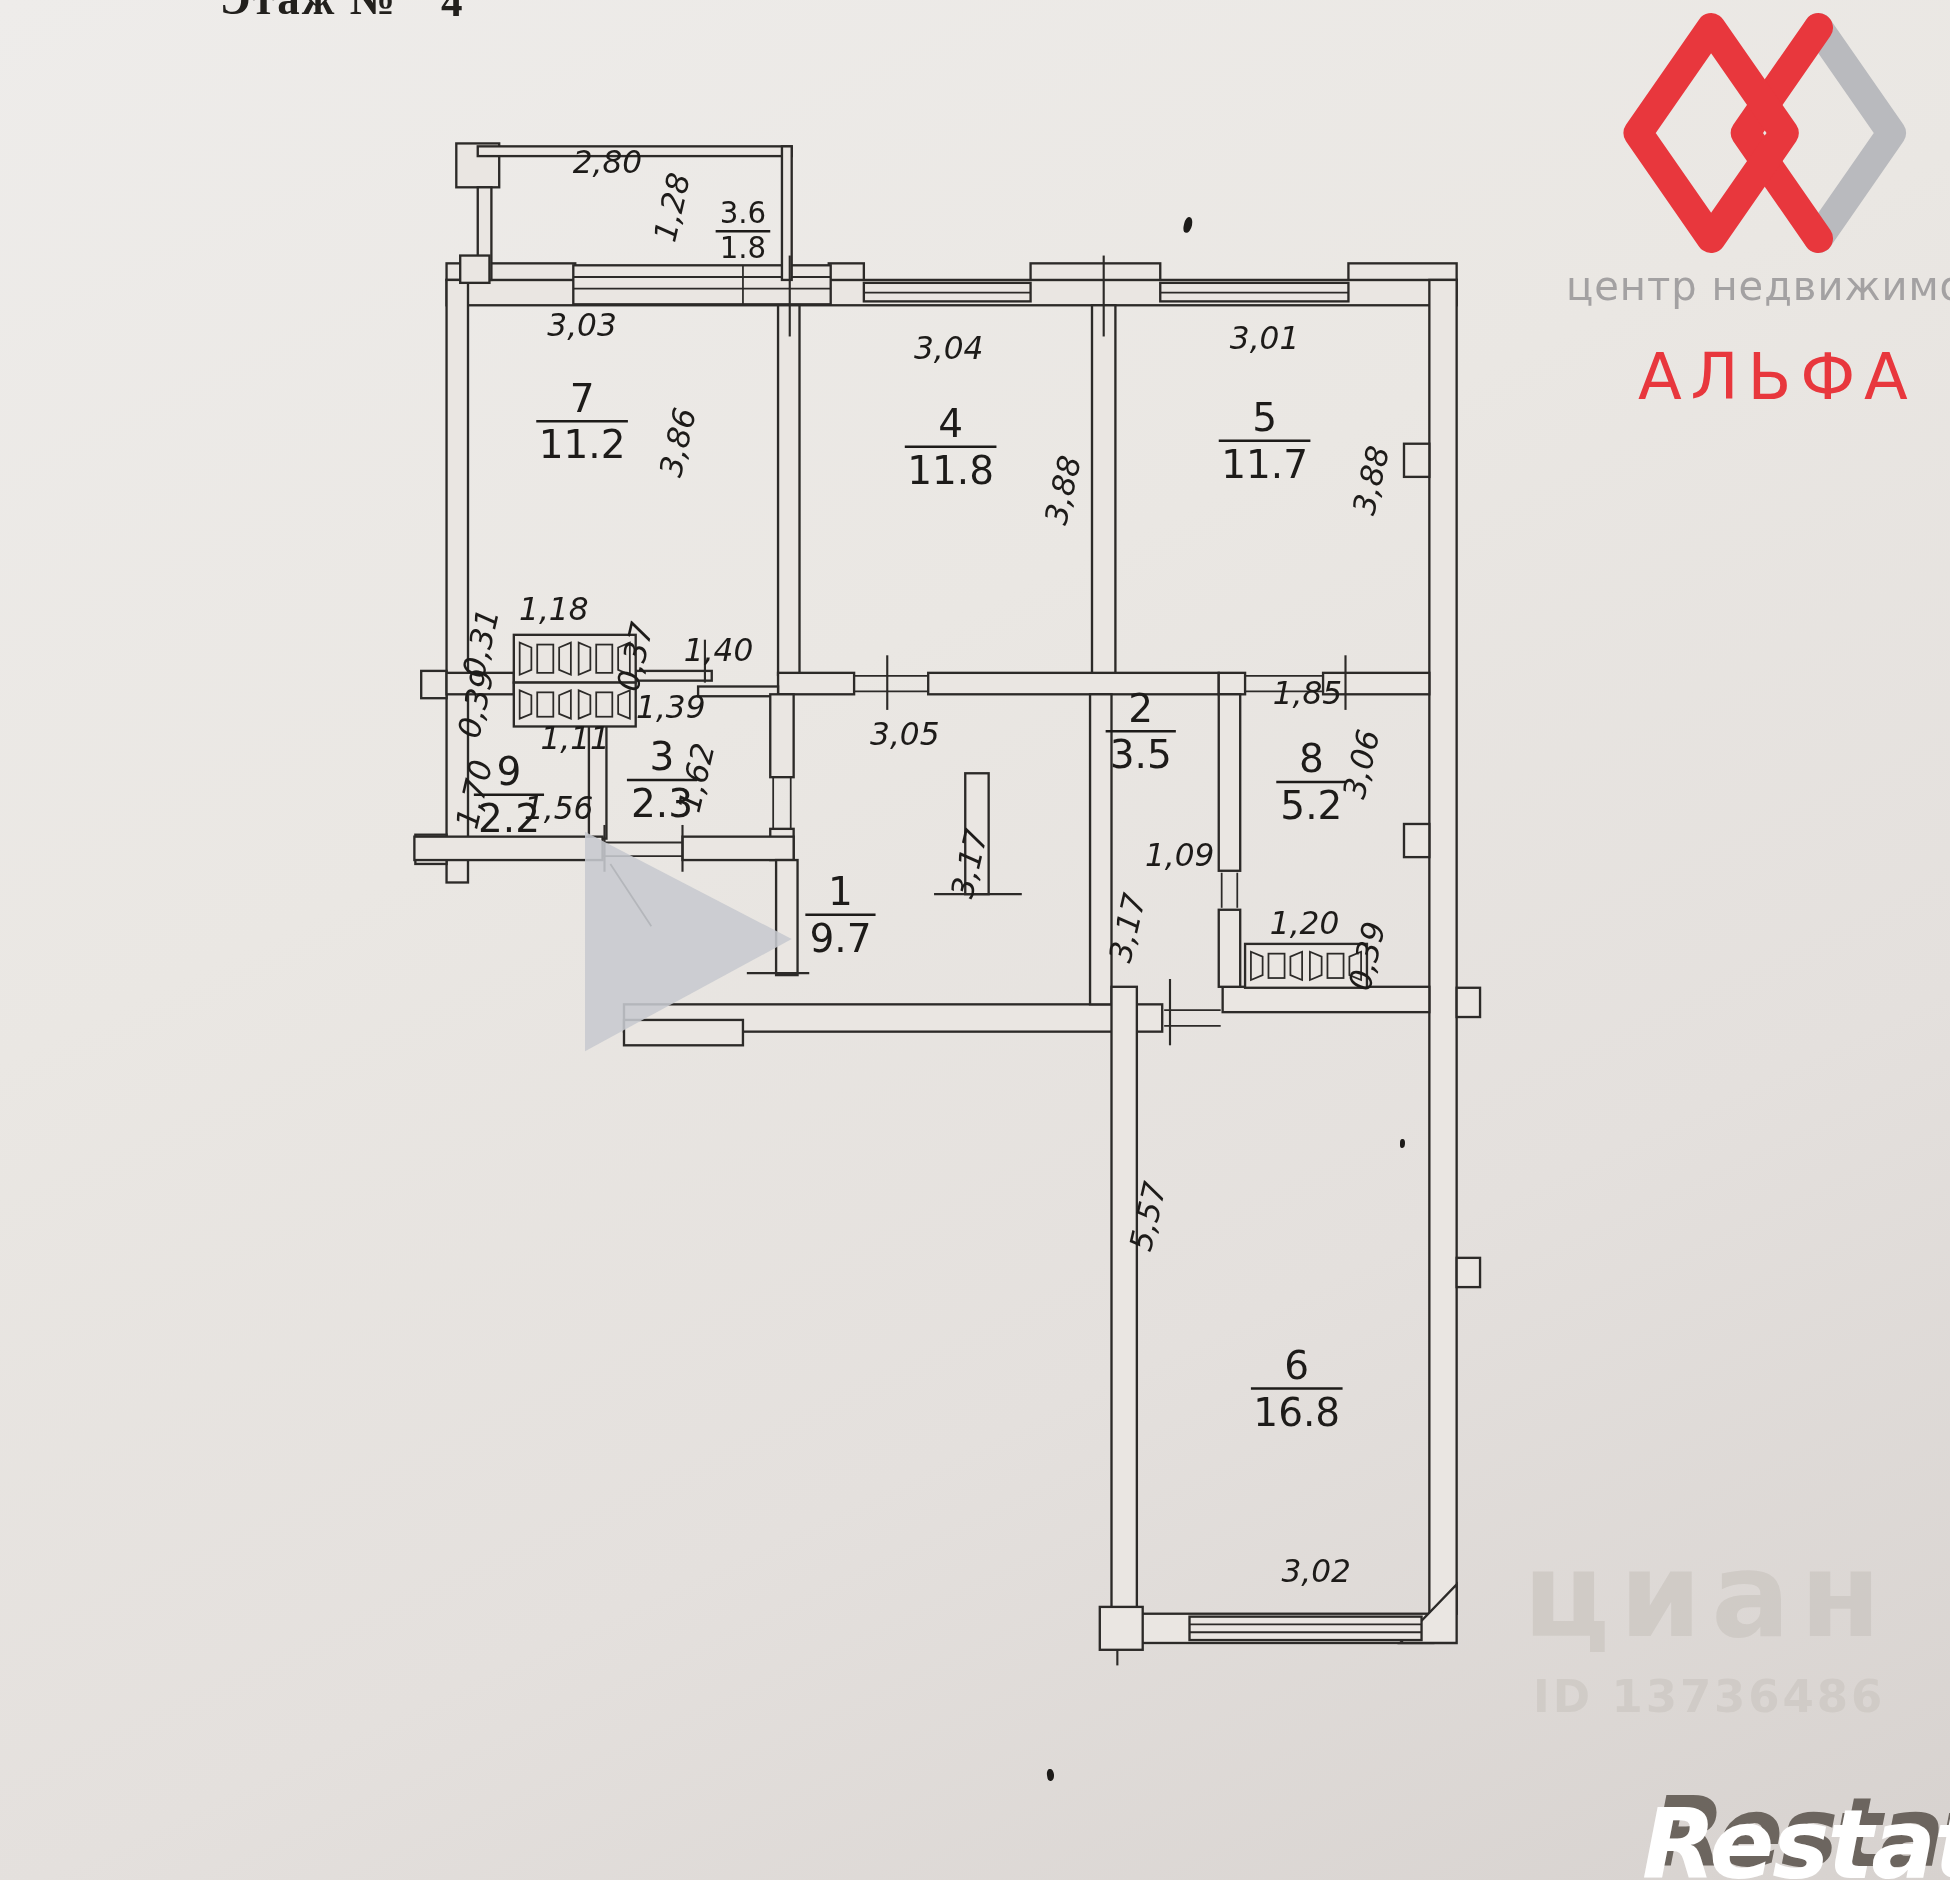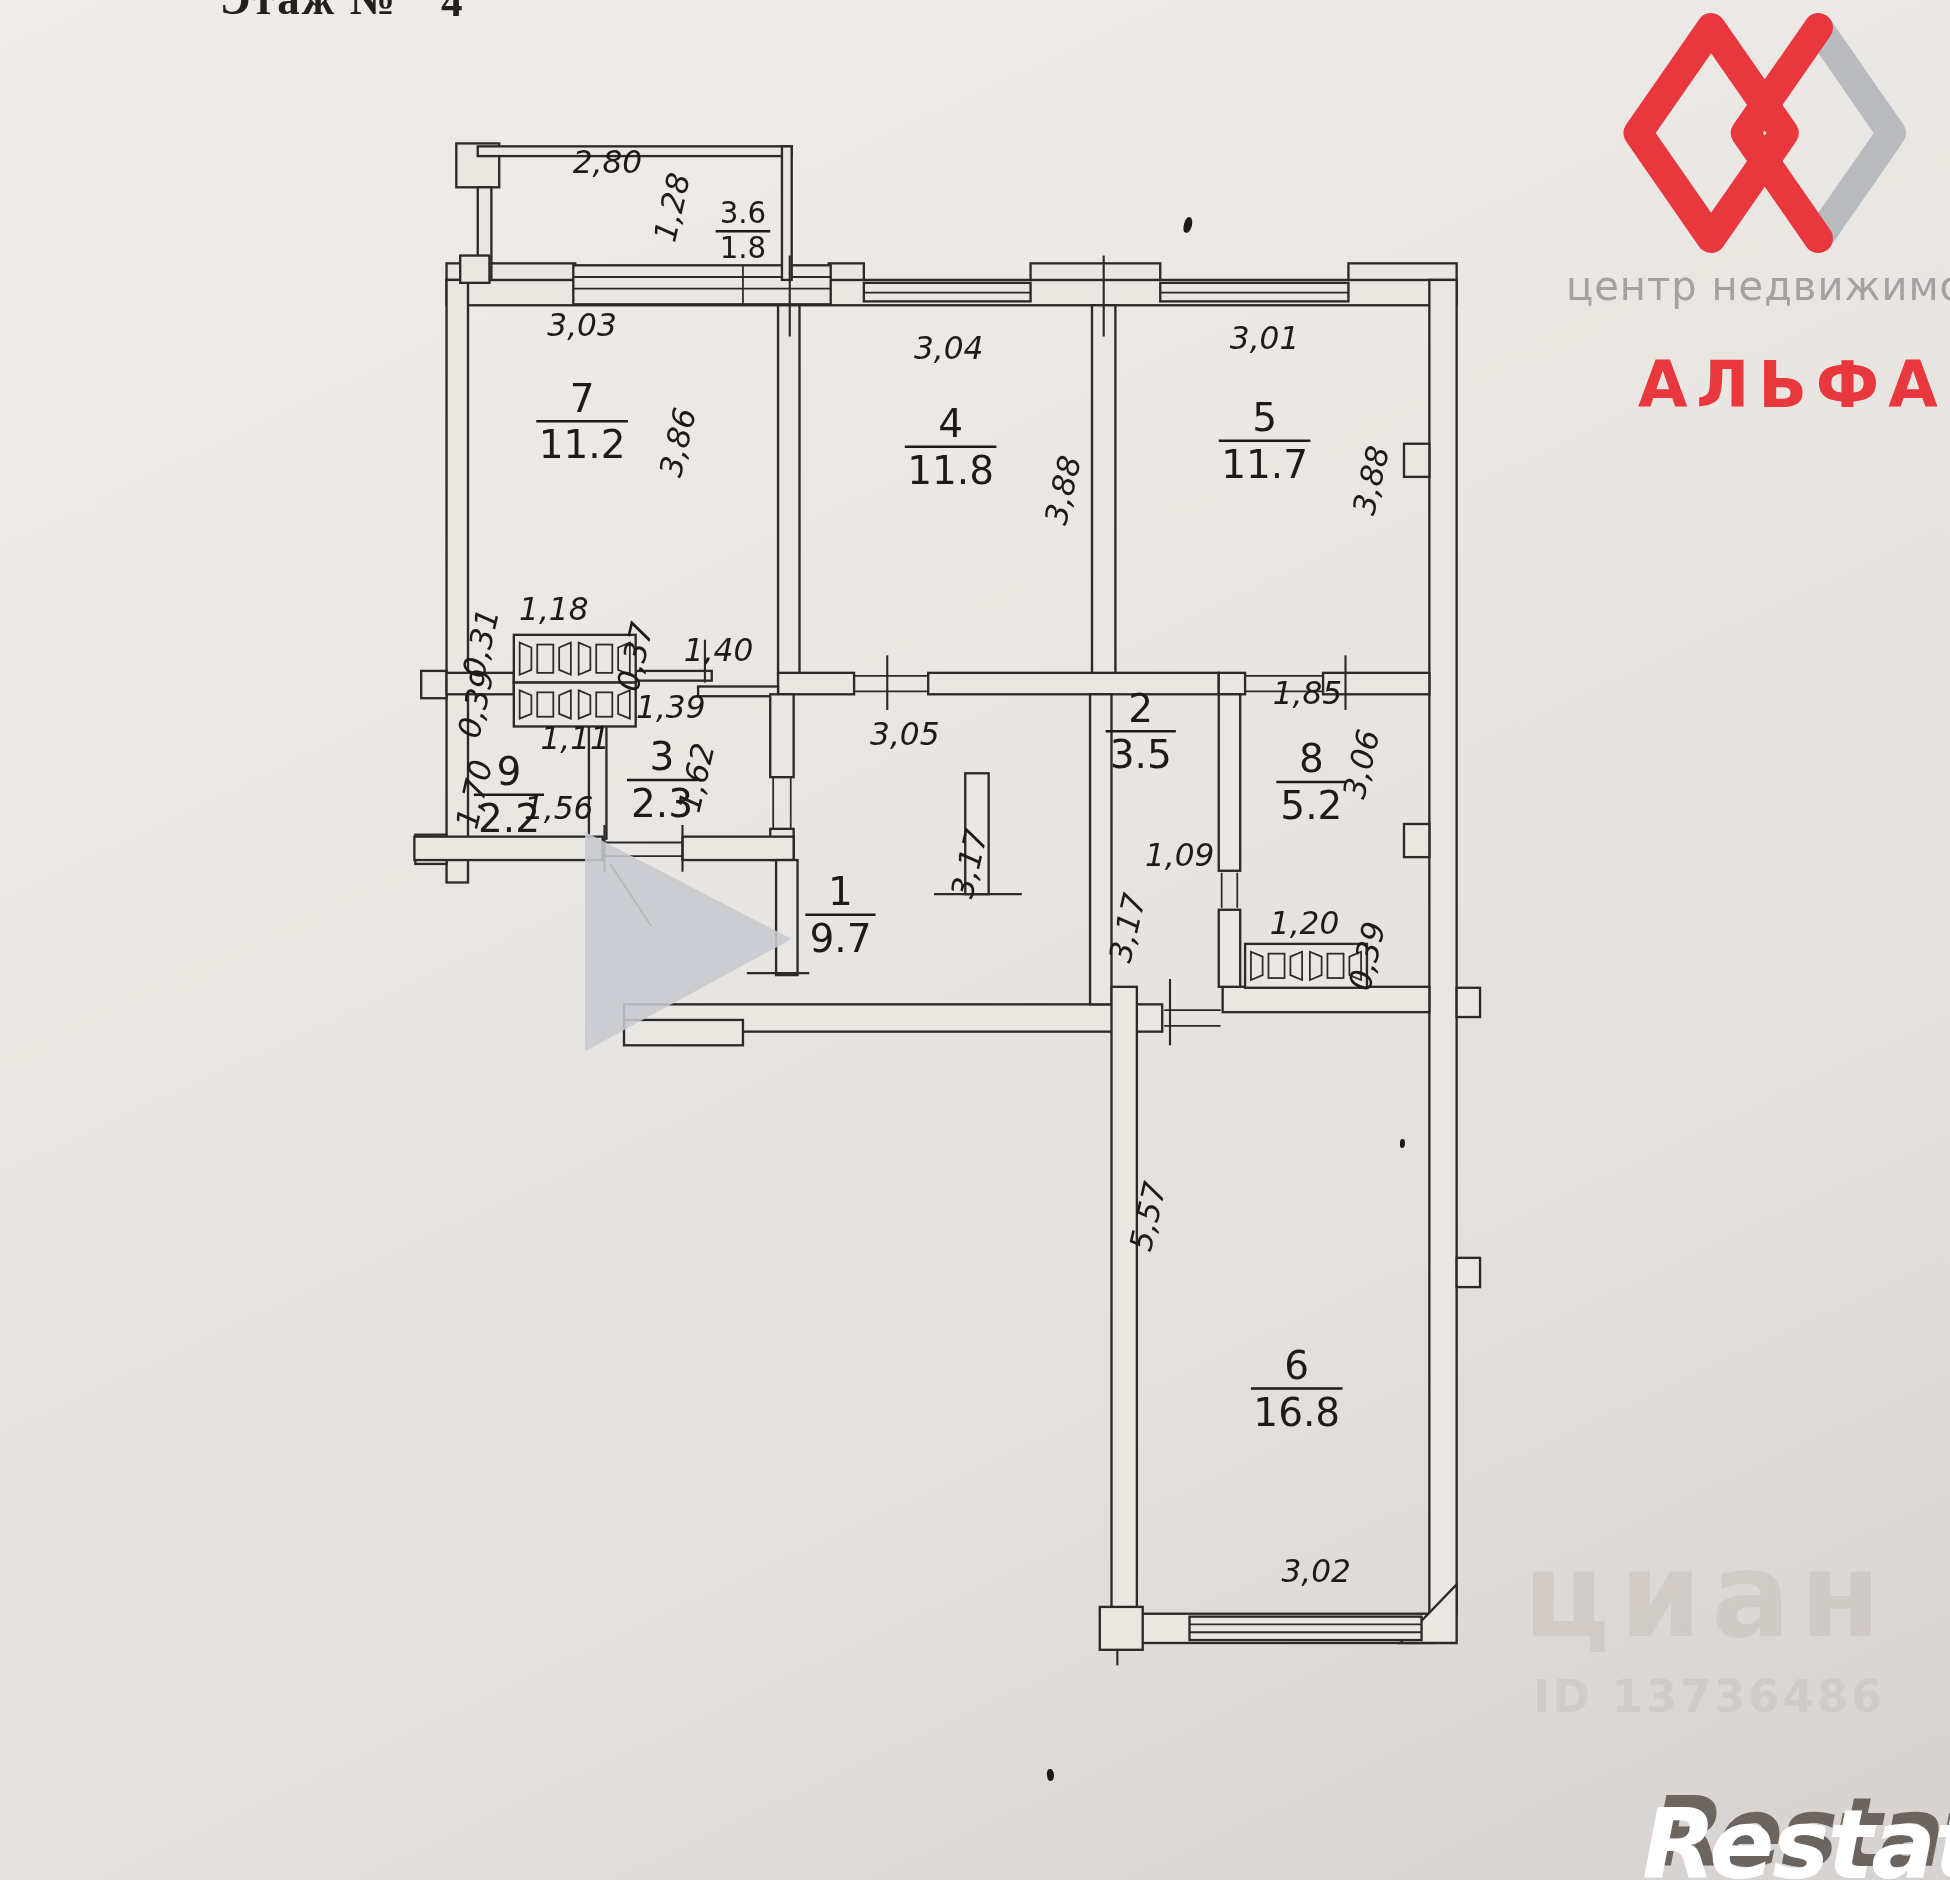--- a/index.html
+++ b/index.html
@@ -19,21 +19,21 @@
   .tl{stroke:#2c2a28;stroke-width:1.8;fill:none;}
   .tk{stroke:#2c2a28;stroke-width:2.2;fill:none;}
   .rl{font-size:40px;fill:#1d1b19;}
   .rl-s{font-size:30px;}
   .dl{font-size:32px;font-style:italic;fill:#1d1b19;}
   .frl{stroke:#1d1b19;stroke-width:2.6;}
   
   .brand-icon{position:absolute;left:1599px;top:5.9px;}
   .brand-sub{position:absolute;left:1566px;top:263px;font-size:40px;color:#a3a1a2;
     letter-spacing:1px;white-space:nowrap;}
-  .brand-name{position:absolute;left:1638px;top:348px;font-size:64px;font-weight:700;
+  .brand-name{position:absolute;left:1638px;top:340px;font-size:64px;font-weight:400;
     color:#e8373d;letter-spacing:8.8px;white-space:nowrap;}
   
   .wm-word{position:absolute;left:1523px;top:1527px;font-size:117px;font-weight:700;
     color:#cdc8c3;opacity:.8;letter-spacing:9.8px;}
   .wm-id{position:absolute;left:1533px;top:1670px;font-size:45px;font-weight:700;
     color:#cfcac5;opacity:.85;letter-spacing:2.9px;white-space:nowrap;}
   
   .restate{position:absolute;left:1642px;top:1789px;font-size:96px;font-style:italic;
     font-weight:700;white-space:nowrap;letter-spacing:-2px;}
   .re-shadow{position:absolute;left:8.8px;top:-11.7px;color:rgba(84,77,70,.82);}

